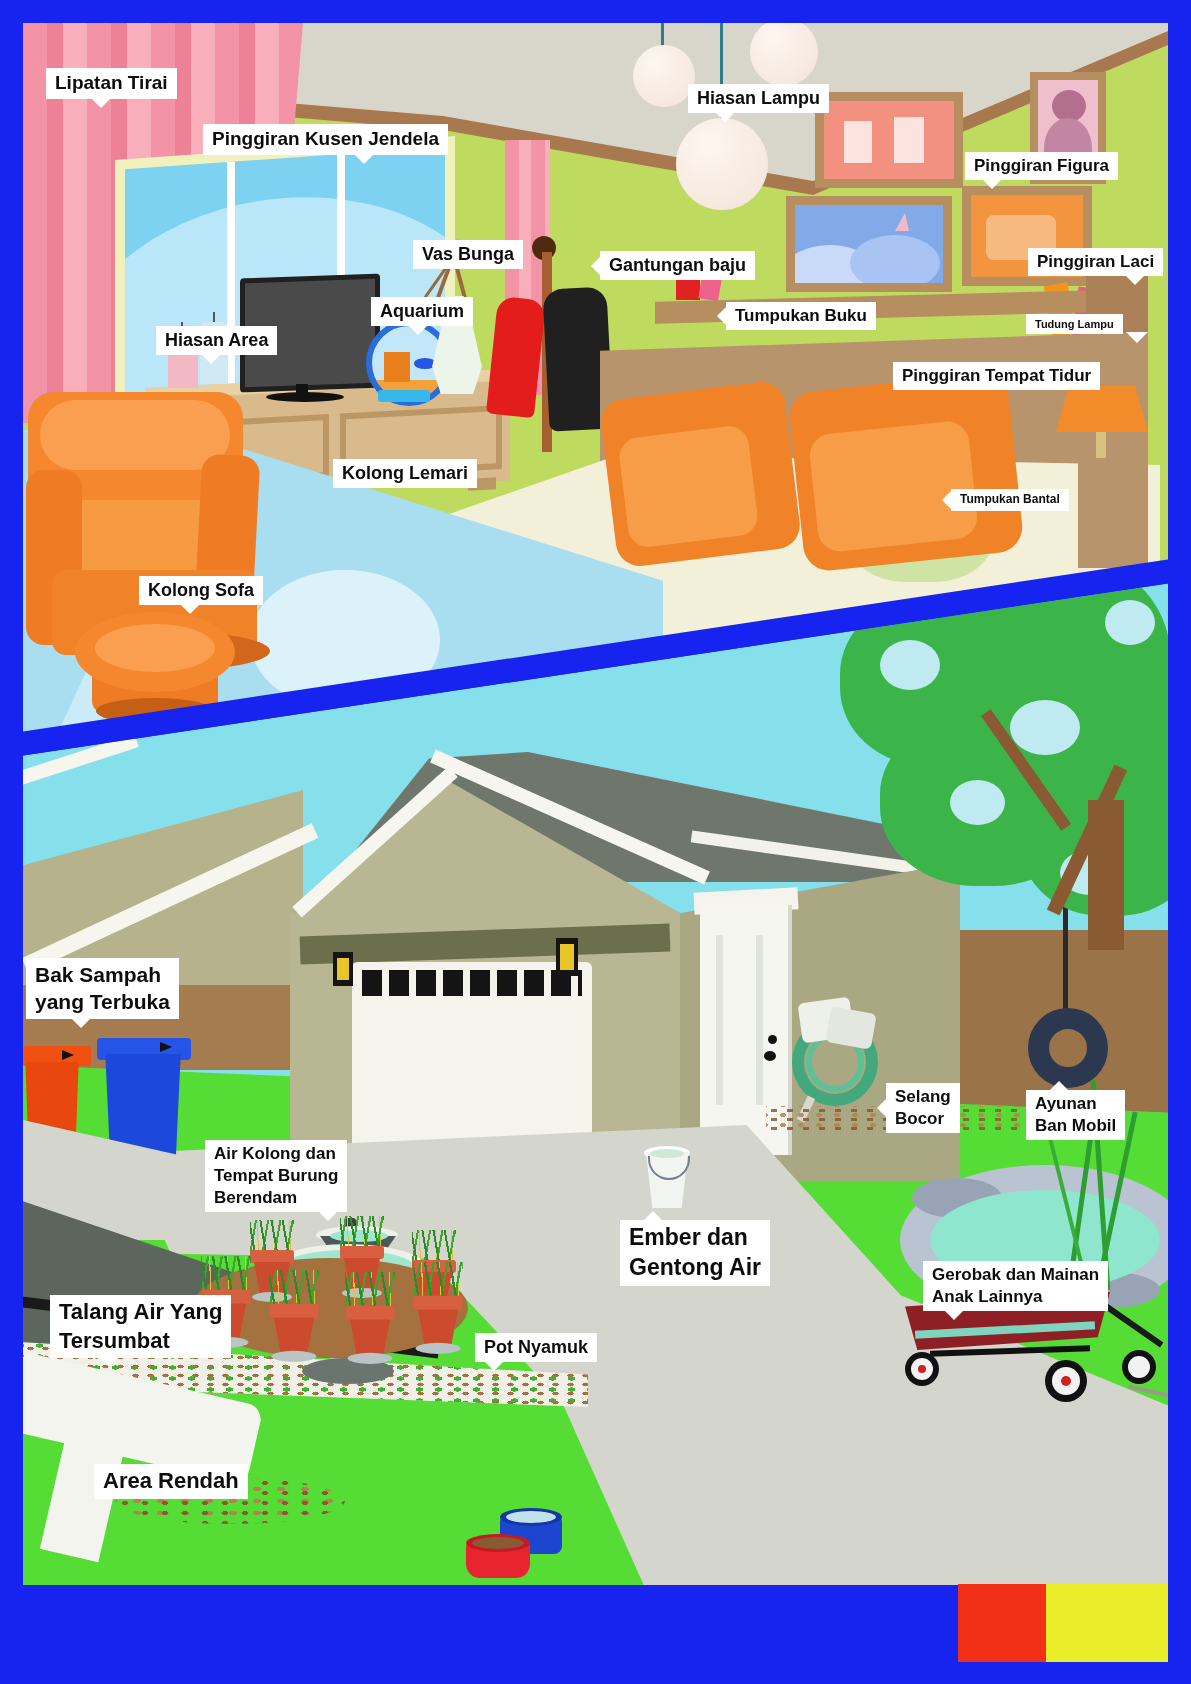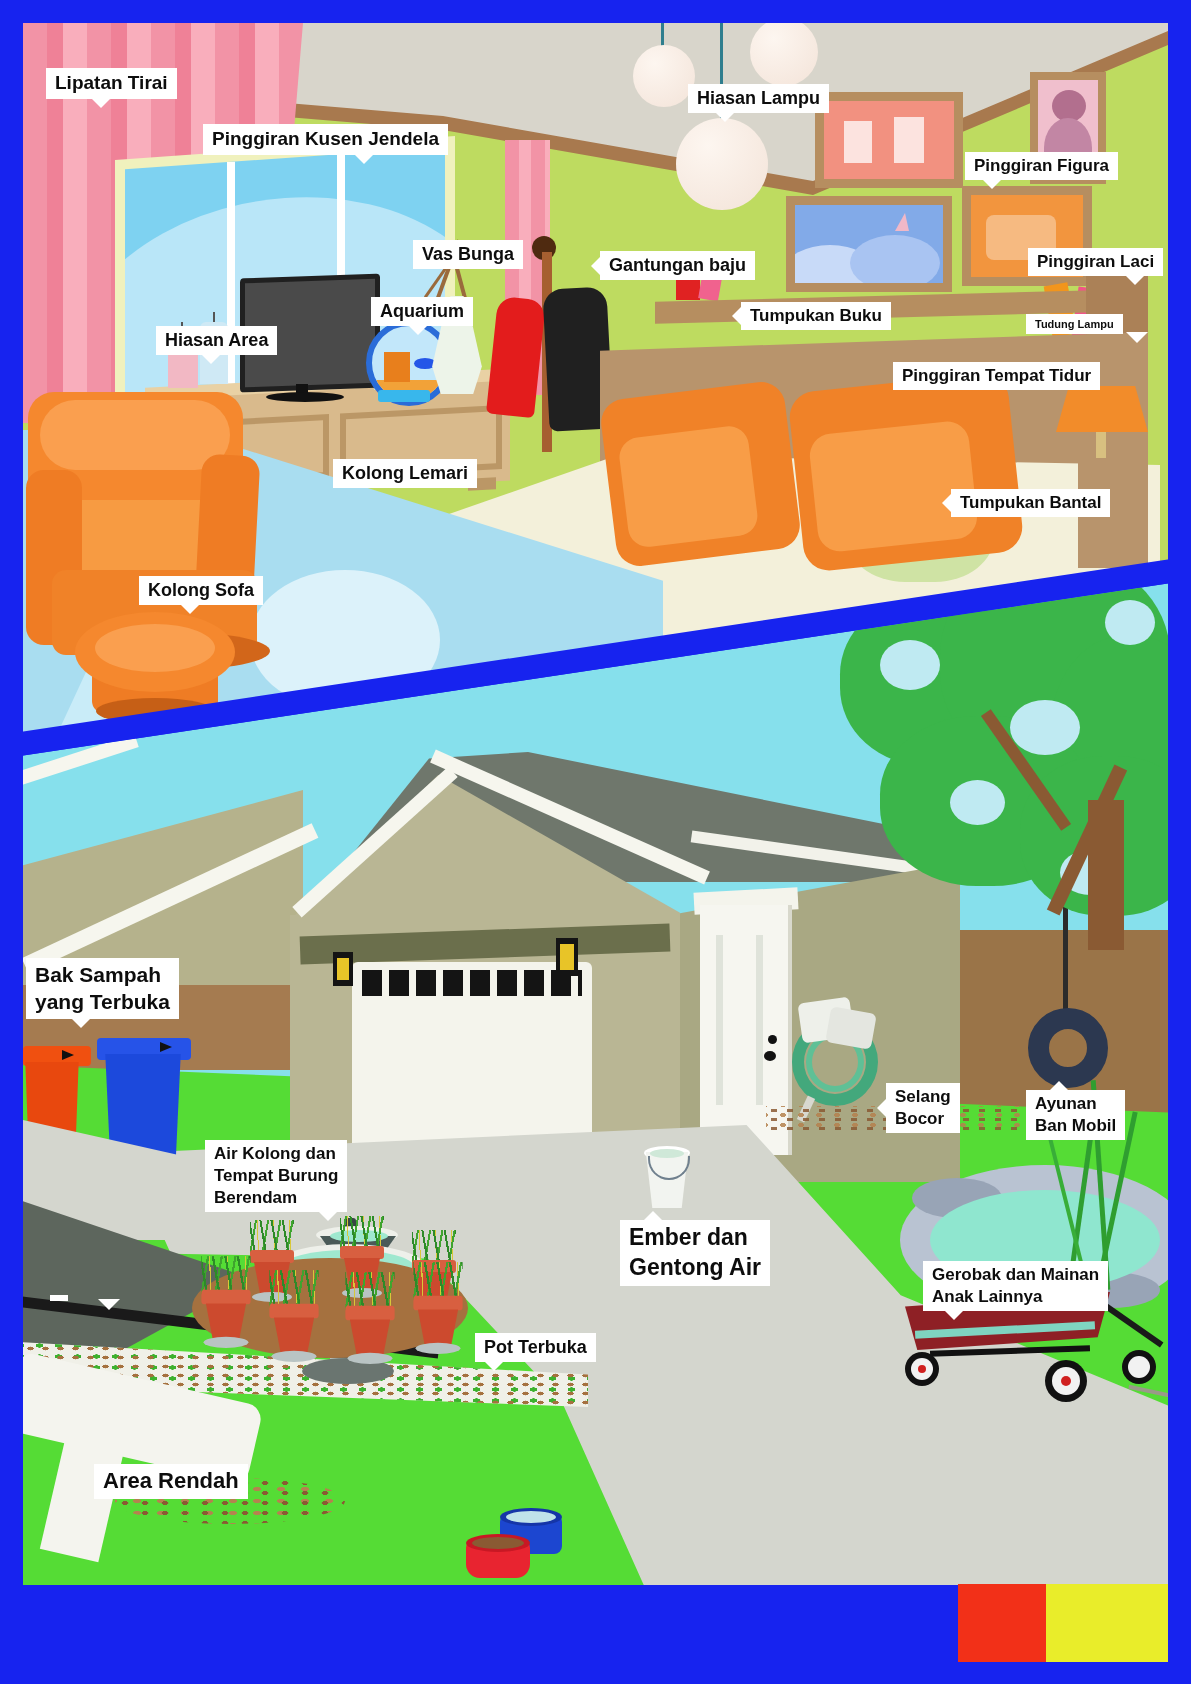--- a/index.html
+++ b/index.html
@@ -338,40 +338,41 @@
 
   <div class="lbl" style="left:46px;top:68px;font-size:19px"><span>Lipatan Tirai</span><i class="tail t-down" style="left:44px"></i></div>
   <div class="lbl" style="left:203px;top:124px;font-size:19px"><span>Pinggiran Kusen Jendela</span><i class="tail t-down" style="left:150px"></i></div>
   <div class="lbl" style="left:688px;top:84px"><span>Hiasan Lampu</span><i class="tail t-down" style="left:26px"></i></div>
   <div class="lbl" style="left:413px;top:240px"><span>Vas Bunga</span></div>
   <div class="lbl" style="left:371px;top:297px"><span>Aquarium</span><i class="tail t-down" style="left:36px"></i></div>
   <div class="lbl" style="left:156px;top:326px"><span>Hiasan Area</span><i class="tail t-down" style="left:44px"></i></div>
   <div class="lbl" style="left:600px;top:251px"><span>Gantungan baju</span><i class="tail t-left"></i></div>
   <div class="lbl" style="left:965px;top:152px;font-size:17px"><span>Pinggiran Figura</span><i class="tail t-down" style="left:16px"></i></div>
   <div class="lbl" style="left:1028px;top:248px;font-size:17px"><span able="false">Pinggiran Laci</span><i class="tail t-down" style="left:96px"></i></div>
-  <div class="lbl" style="left:741px;top:302px;font-size:17px"><span>Tumpukan Buku</span><i class="tail t-left"></i></div>
+  <div class="lbl" style="left:726px;top:302px;font-size:17px"><span>Tumpukan Buku</span><i class="tail t-left"></i></div>
   <div class="lbl" style="left:1026px;top:314px;font-size:11px"><span>Tudung Lampu</span><i class="tail t-down" style="left:100px"></i></div>
   <div class="lbl" style="left:893px;top:362px;font-size:17px"><span>Pinggiran Tempat Tidur</span></div>
   <div class="lbl" style="left:333px;top:459px"><span>Kolong Lemari</span></div>
-  <div class="lbl" style="left:951px;top:489px;font-size:17px"><span>Tumpukan Bantal</span><i class="tail t-left"></i></div>
+  <div class="lbl" style="left:951px;top:489px;font-size:12px"><span>Tumpukan Bantal</span><i class="tail t-left"></i></div>
   <div class="lbl" style="left:139px;top:576px"><span>Kolong Sofa</span><i class="tail t-down" style="left:40px"></i></div>
 
   <div class="lbl" style="left:26px;top:958px;font-size:21px"><span>Bak Sampah
 yang Terbuka</span><i class="tail t-down" style="left:44px"></i></div>
   <div class="lbl" style="left:205px;top:1140px;font-size:17px"><span>Air Kolong dan
 Tempat Burung
 Berendam</span><i class="tail t-down" style="left:112px"></i></div>
   <div class="lbl" style="left:620px;top:1220px;font-size:23px"><span>Ember dan
 Gentong Air</span><i class="tail t-up" style="left:22px"></i></div>
   <div class="lbl" style="left:886px;top:1083px;font-size:17px"><span>Selang
 Bocor</span><i class="tail t-left"></i></div>
   <div class="lbl" style="left:1026px;top:1090px;font-size:17px"><span>Ayunan
 Ban Mobil</span><i class="tail t-up" style="left:22px"></i></div>
   <div class="lbl" style="left:923px;top:1261px;font-size:17px"><span>Gerobak dan Mainan
 Anak Lainnya</span><i class="tail t-down" style="left:20px"></i></div>
-  <div class="lbl" style="left:50px;top:1295px;font-size:22px"><i class="tail t-down" style="left:48px"></i></div>
-  <div class="lbl" style="left:475px;top:1333px"><span>Pot Terbuka</span><i class="tail t-down" style="left:8px"></i></div>
+  <div class="lbl" style="left:50px;top:1295px;font-size:22px"><span>Talang Air Yang
+Tersumbat</span><i class="tail t-down" style="left:48px"></i></div>
+  <div class="lbl" style="left:475px;top:1333px"><span>Pot Nyamuk</span><i class="tail t-down" style="left:8px"></i></div>
   <div class="lbl" style="left:94px;top:1464px;font-size:22px"><span>Area Rendah</span></div>
 
   <i class="frame"></i>
   <i style="left:958px;top:1584px;width:88px;height:78px;background:#f23018;z-index:65"></i>
   <i style="left:1046px;top:1584px;width:122px;height:78px;background:#e9ed2a;z-index:65"></i>
 </div>
 
 </body></html>

